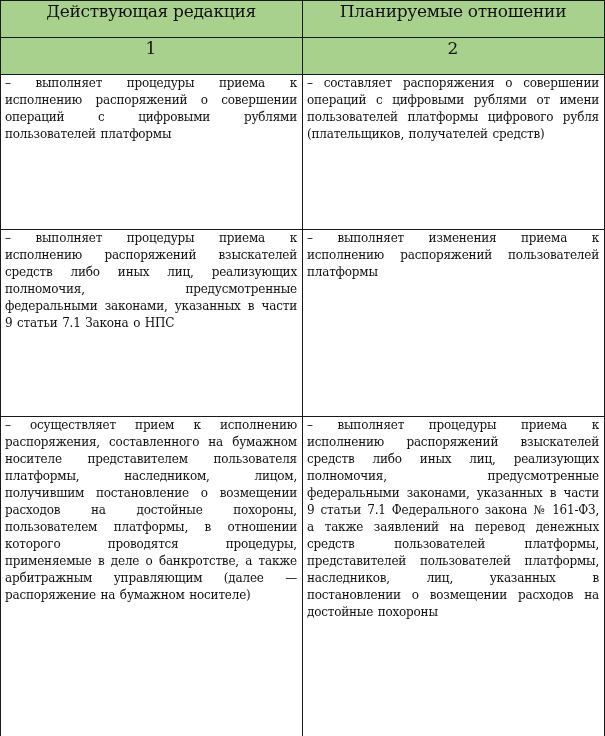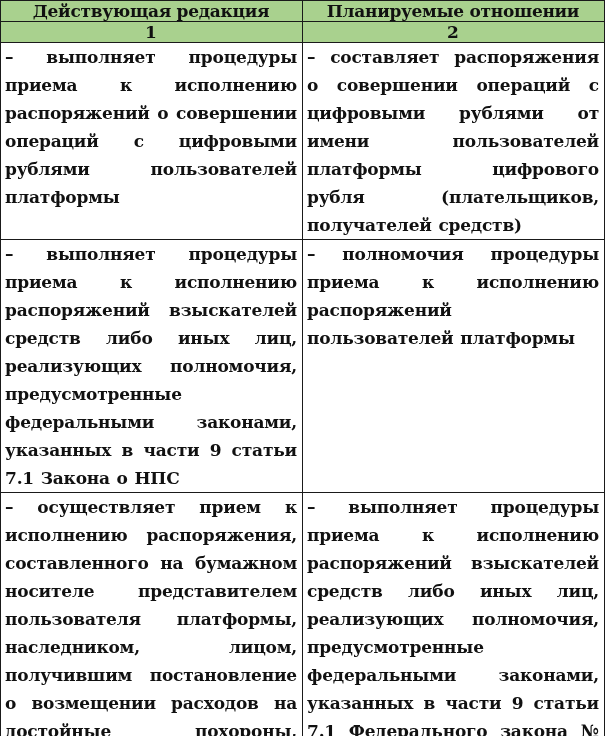--- a/index.html
+++ b/index.html
@@ -7,22 +7,21 @@
   table.cmp {
     border-collapse: collapse;
     width: 604px;
     table-layout: fixed;
     font-family: "DejaVu Serif", "Liberation Serif", serif;
     color: #111;
   }
   table.cmp td, table.cmp th {
     border: 1.5px solid #1a1a1a;
     vertical-align: top;
-    padding: 0 5px 0 4px;
-    font-weight: bold;
+    padding: 0 5px 16px 4px;
   }
   col.c1 { width: 302px; }
   col.c2 { width: 302px; }
   th.hdr {
     background: #a9d18e;
     font-weight: normal;
     font-size: 17px;
     line-height: 20px;
     text-align: center;
     height: 20px;
@@ -30,22 +29,22 @@
   }
   th.num {
     background: #a9d18e;
     font-weight: normal;
     font-size: 17px;
     line-height: 20px;
     text-align: center;
     height: 20px;
   }
   td.cell {
-    font-size: 17px;
-    line-height: 28px;
+    font-size: 12px;
+    line-height: 17px;
     text-align: justify;
     letter-spacing: -0.2px;
     word-spacing: 1px;
   }
   tr.r1 td { height: 138px; }
   tr.r2 td { height: 170px; }
   tr.r3 td { height: 376px; }
 </style>
 </head>
 <body>
@@ -65,20 +64,20 @@
       <th class="num">2</th>
     </tr>
   </thead>
   <tbody>
     <tr class="r1">
       <td class="cell">– выполняет процедуры приема к исполнению распоряжений о совершении операций с цифровыми рублями пользователей платформы</td>
       <td class="cell">– составляет распоряжения о совершении операций с цифровыми рублями от имени пользователей платформы цифрового рубля (плательщиков, получателей средств)</td>
     </tr>
     <tr class="r2">
       <td class="cell">– выполняет процедуры приема к исполнению распоряжений взыскателей средств либо иных лиц, реализующих полномочия, предусмотренные федеральными законами, указанных в части 9 статьи 7.1 Закона о НПС</td>
-      <td class="cell">– полномочия процедуры приема к исполнению распоряжений пользователей платформы</td>
+      <td class="cell">– выполняет изменения приема к исполнению распоряжений пользователей платформы</td>
     </tr>
     <tr class="r3">
       <td class="cell">– осуществляет прием к исполнению распоряжения, составленного на бумажном носителе представителем пользователя платформы, наследником, лицом, получившим постановление о возмещении расходов на достойные похороны, пользователем платформы, в отношении которого проводятся процедуры, применяемые в деле о банкротстве, а также арбитражным управляющим (далее — распоряжение на бумажном носителе)</td>
       <td class="cell">– выполняет процедуры приема к исполнению распоряжений взыскателей средств либо иных лиц, реализующих полномочия, предусмотренные федеральными законами, указанных в части 9 статьи 7.1 Федерального закона № 161-ФЗ, а также заявлений на перевод денежных средств пользователей платформы, представителей пользователей платформы, наследников, лиц, указанных в постановлении о возмещении расходов на достойные похороны</td>
     </tr>
   </tbody>
 </table>
 
 </body></html>

